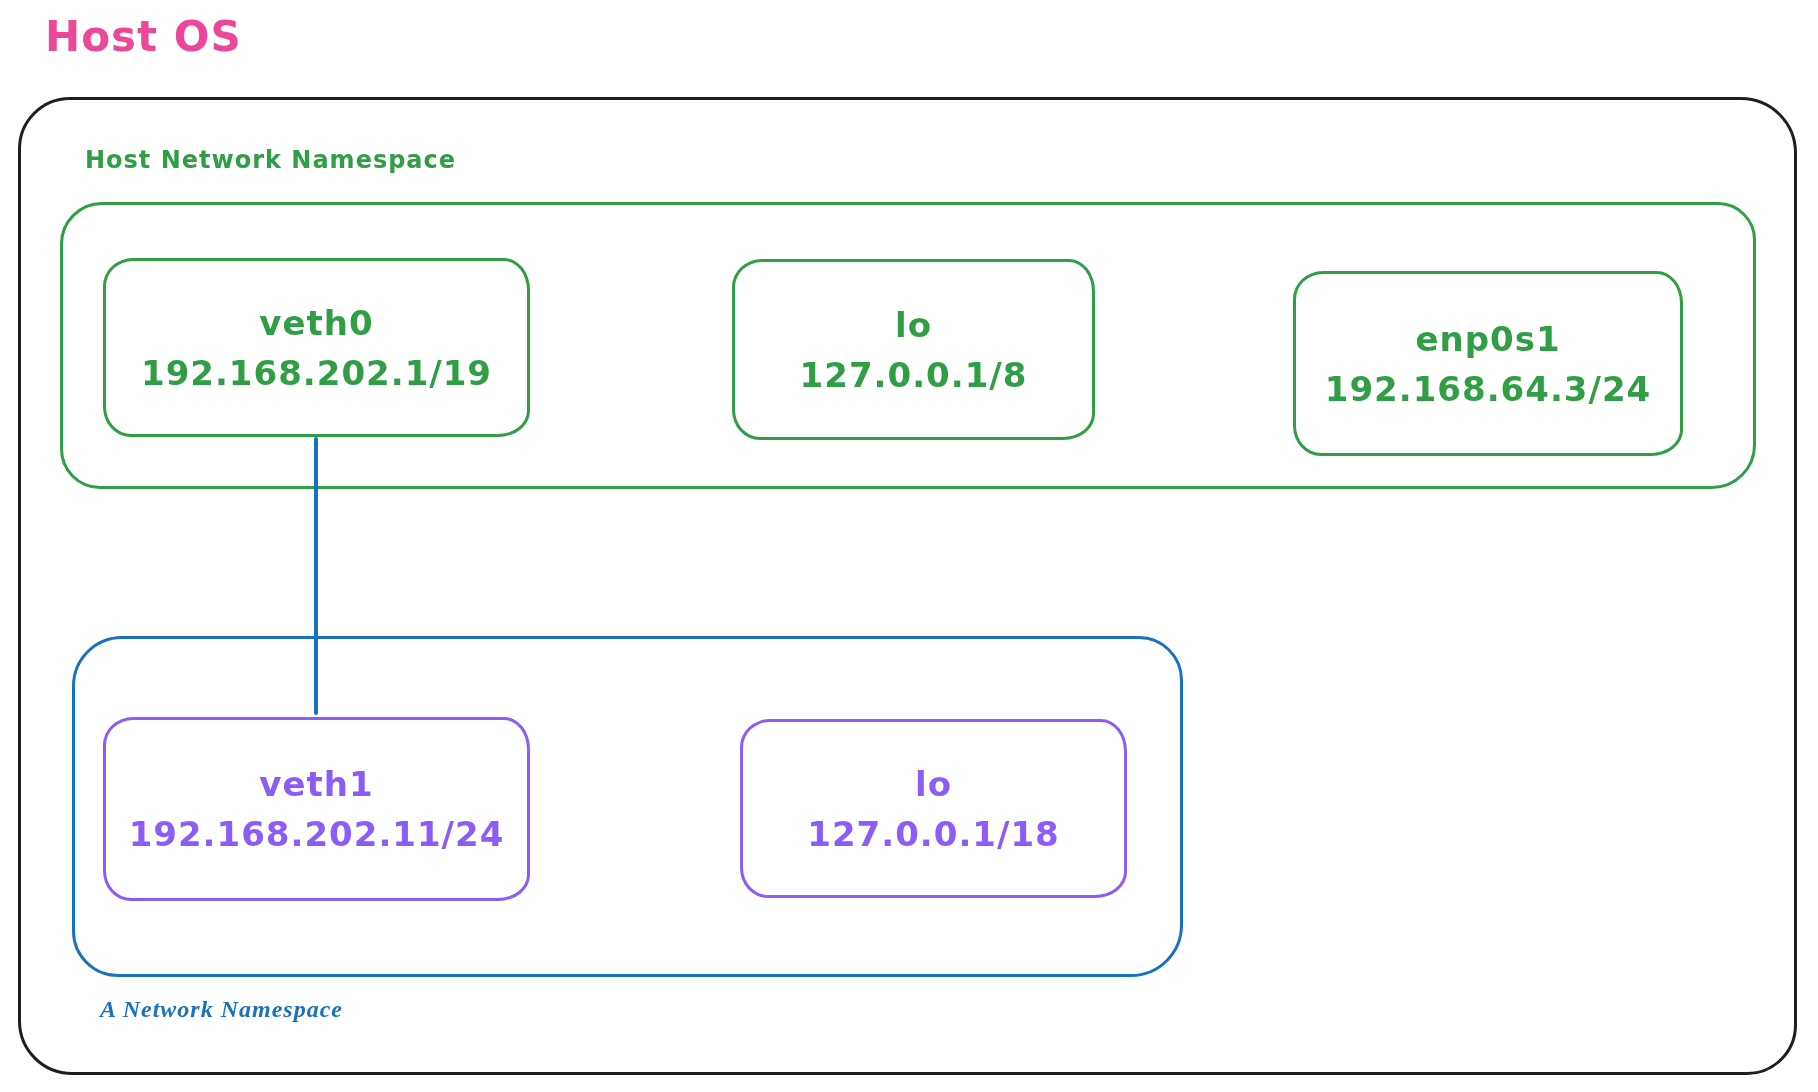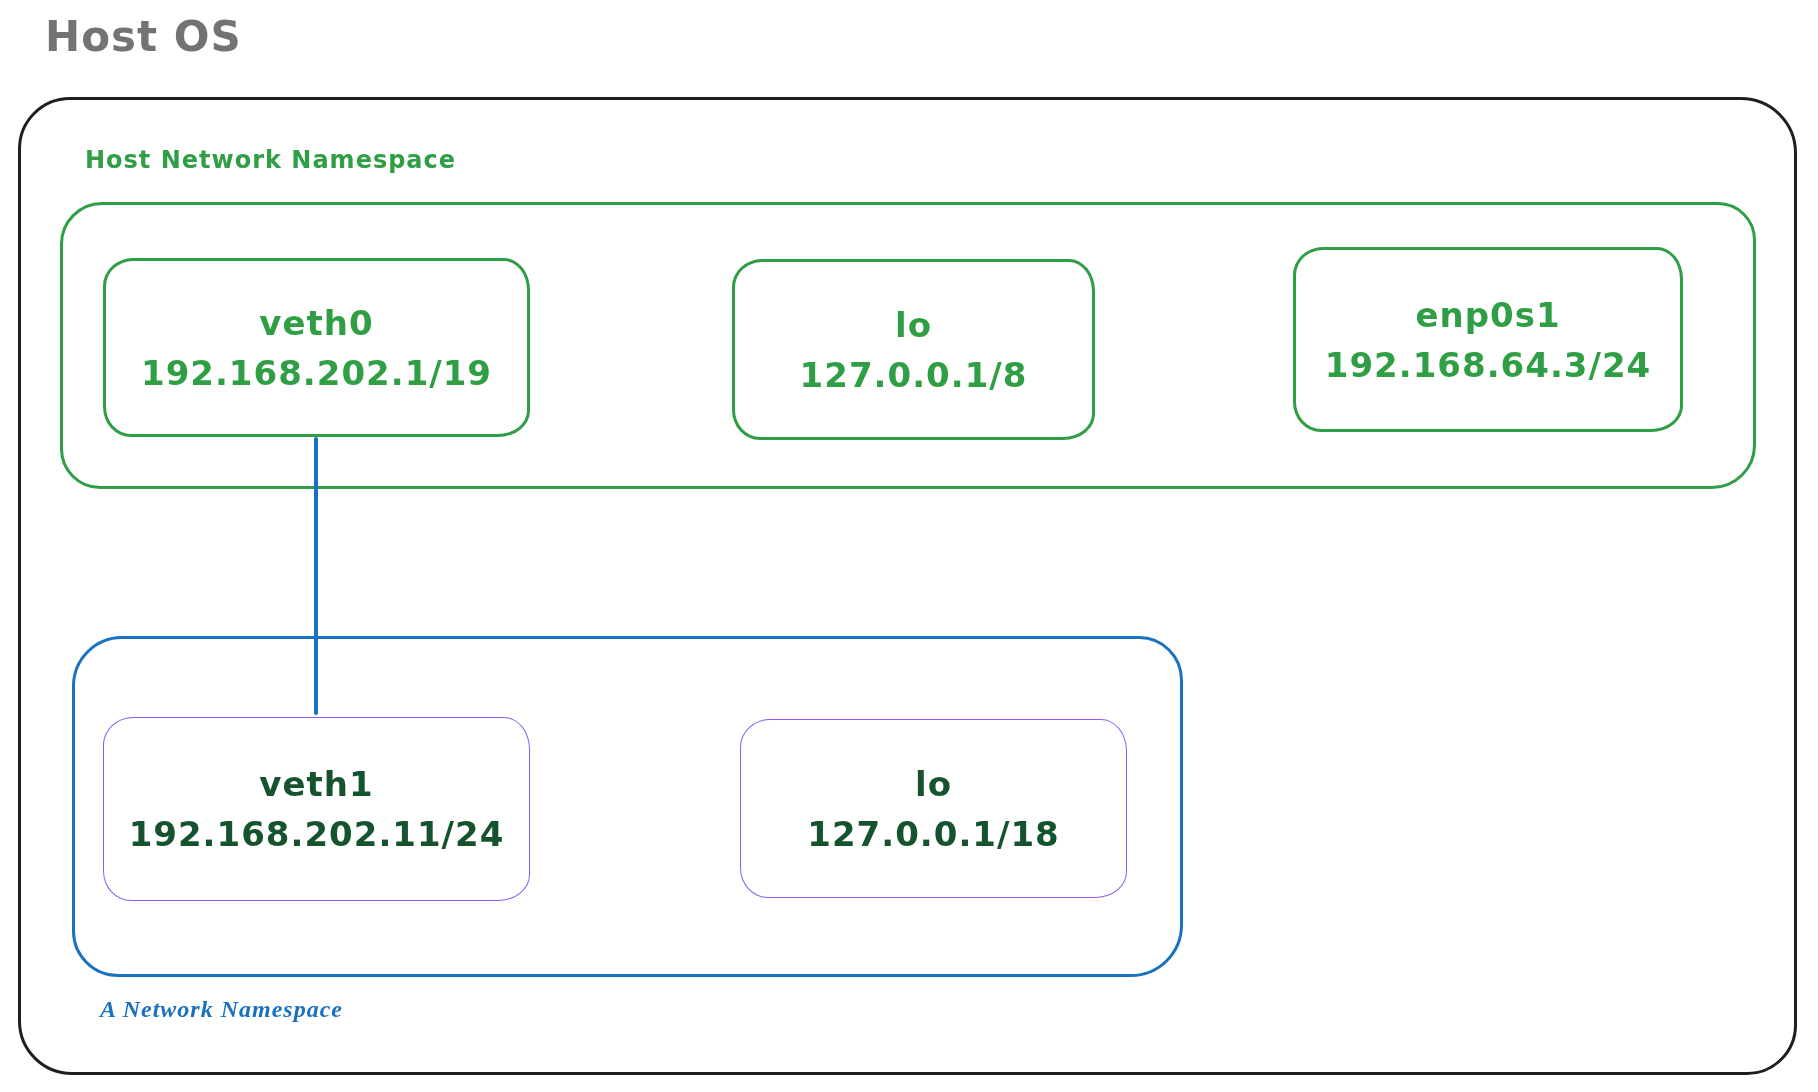--- a/index.html
+++ b/index.html
@@ -10,21 +10,21 @@
     height: 1092px;
     background: #ffffff;
     font-family: "DejaVu Sans", sans-serif;
     overflow: hidden;
   }
   .title {
     position: absolute;
     left: 45px; top: 12px;
     font-size: 42px;
     font-weight: 700;
-    color: #737373;
+    color: #ec4899;
     letter-spacing: 1px;
   }
   .outer-box {
     position: absolute;
     left: 18px; top: 97px;
     width: 1779px; height: 978px;
     border: 3px solid #1e1e1e;
     border-radius: 52px 56px 50px 54px;
     background: transparent;
   }
@@ -66,26 +66,26 @@
     display: flex;
     flex-direction: column;
     align-items: center;
     justify-content: center;
     gap: 10px;
     border-radius: 30px 26px 32px 28px / 28px 32px 26px 30px;
     background: transparent;
     text-align: right;
   }
   .iface-box.green { border: 3px solid #2f9e44; color: #2f9e44; }
-  .iface-box.blue  { border: 1px solid #8b5cf6; color: #14532d; }
+  .iface-box.blue  { border: 3px solid #8b5cf6; color: #8b5cf6; }
   .iface-name { font-size: 34px; font-weight: 600; letter-spacing: 1px; }
   .iface-addr { font-size: 34px; font-weight: 600; letter-spacing: 1px; }
   .box-veth0  { left: 103px; top: 258px; width: 427px; height: 179px; }
   .box-lo-host{ left: 732px; top: 259px; width: 363px; height: 181px; }
-  .box-enp0s1 { left: 1293px; top: 247px; width: 390px; height: 185px; }
+  .box-enp0s1 { left: 1293px; top: 271px; width: 390px; height: 185px; }
   .box-veth1  { left: 103px; top: 717px; width: 427px; height: 184px; }
   .box-lo-a   { left: 740px; top: 719px; width: 387px; height: 179px; }
   .veth-link {
     position: absolute;
     left: 314px; top: 437px;
     width: 4px; height: 278px;
     background: #1971c2;
     border-radius: 2px;
   }
 </style>

